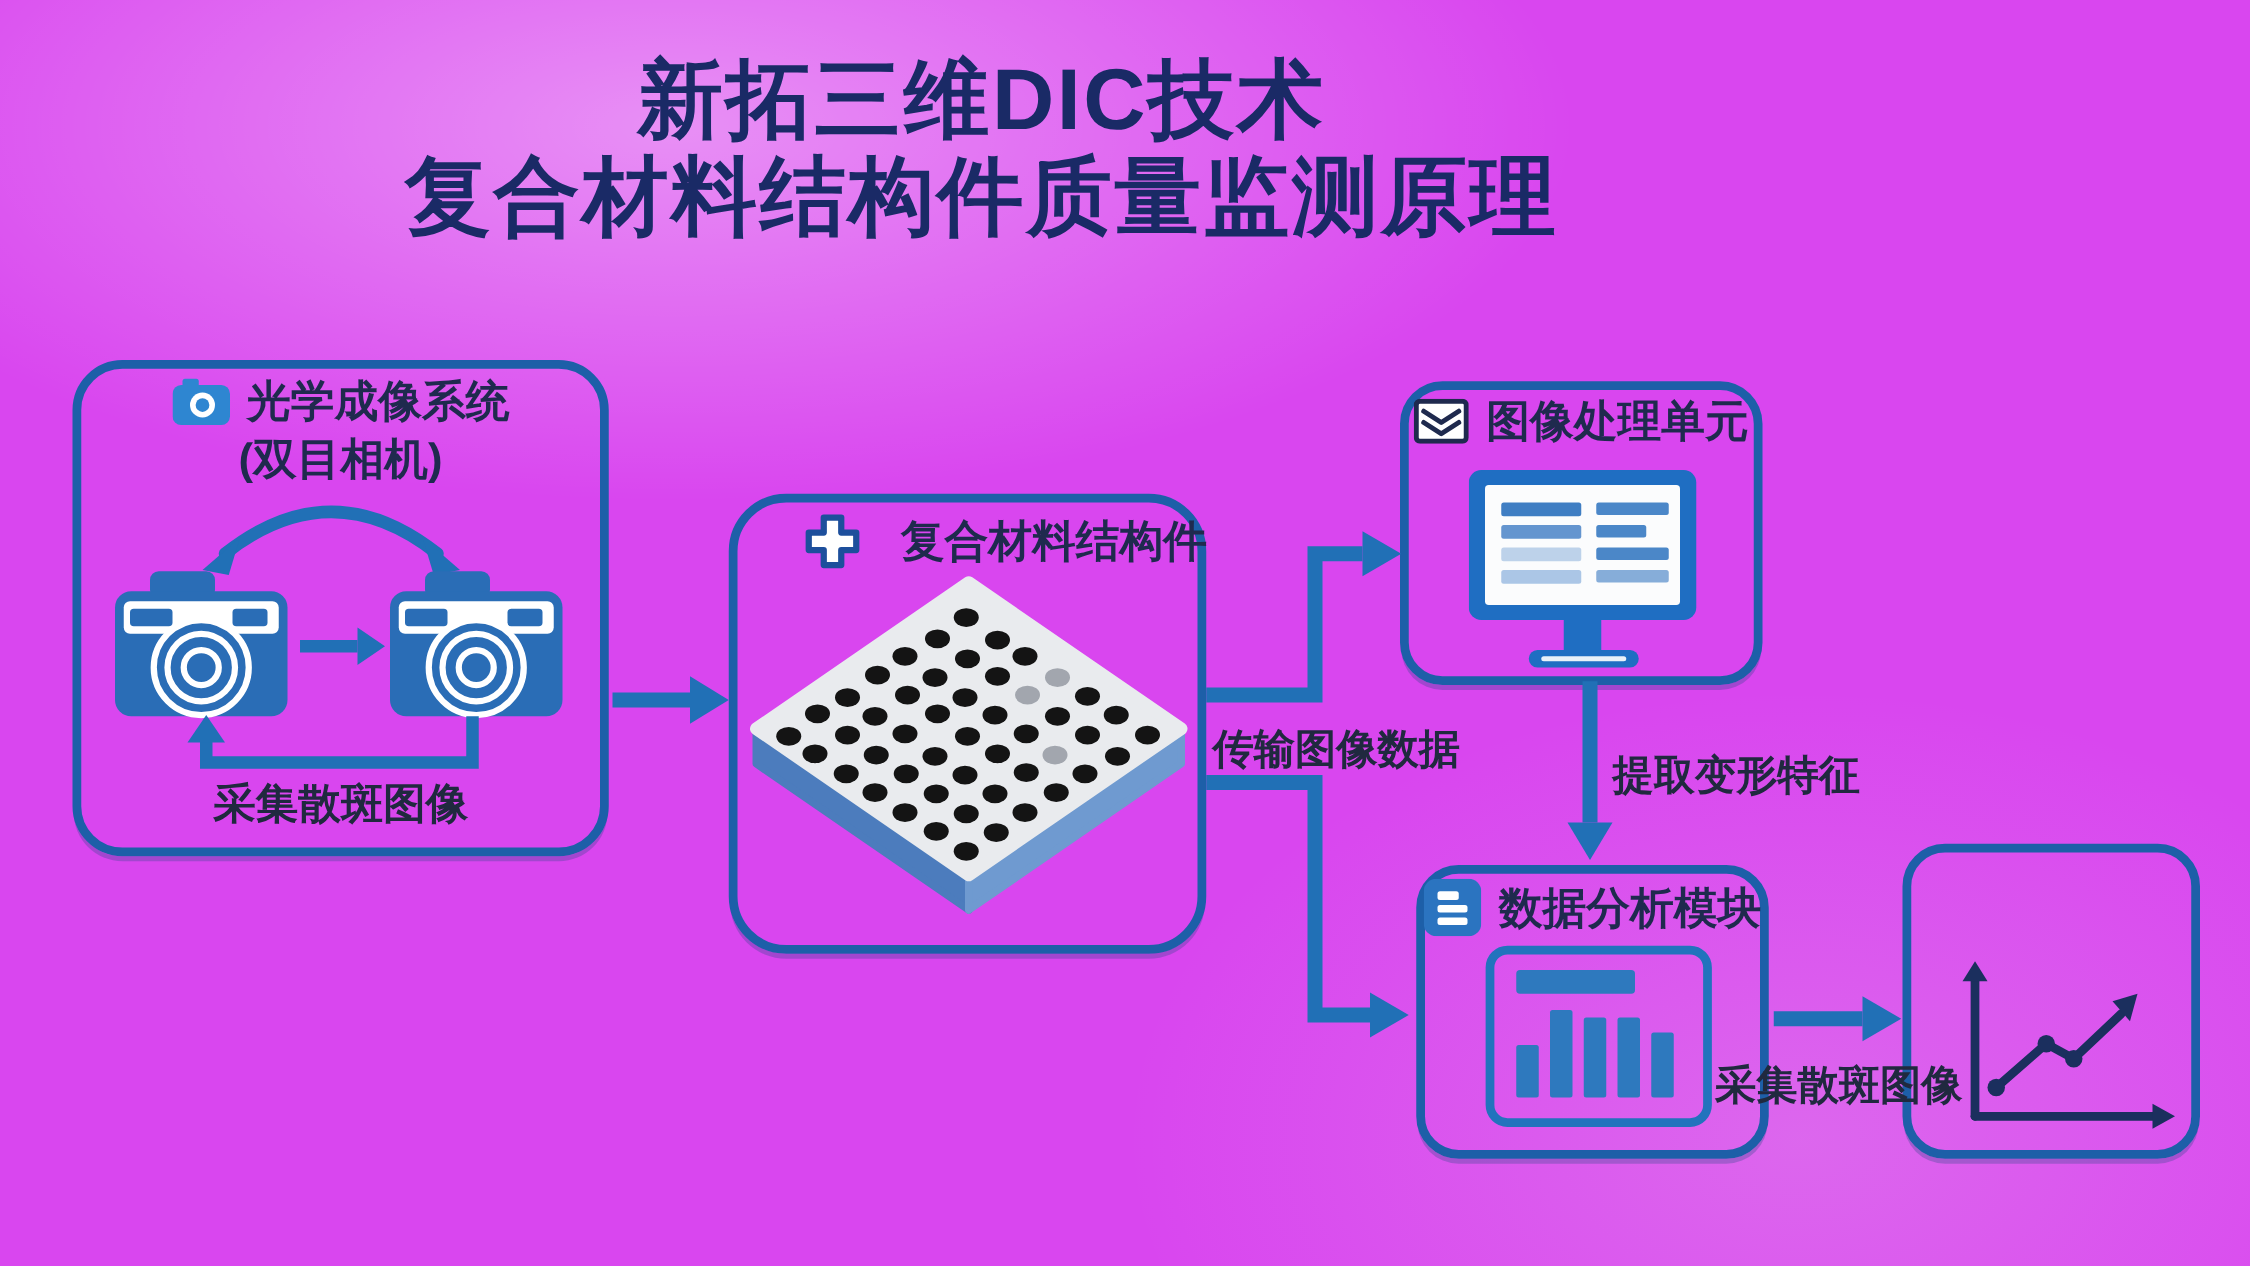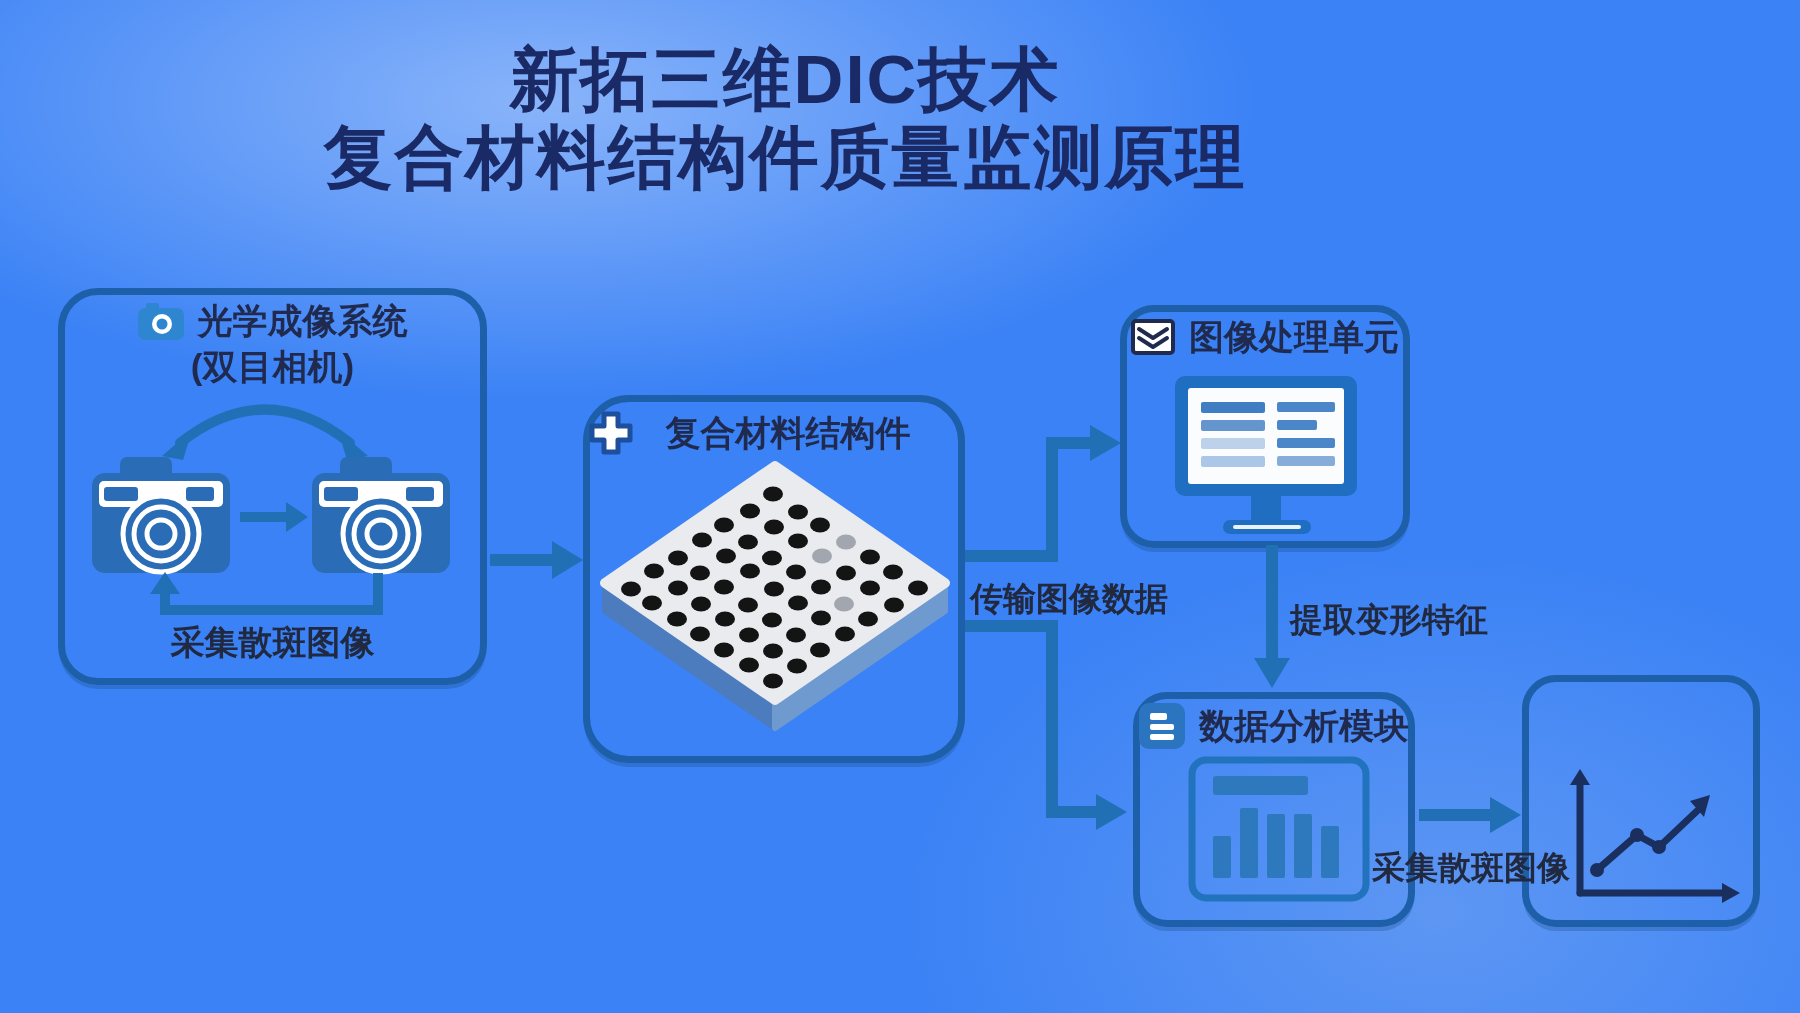--- a/index.html
+++ b/index.html
@@ -1,17 +1,17 @@
 <!DOCTYPE html>
 <html><head>
 <meta charset="utf-8">
 <style>
   html,body{margin:0;padding:0;}
   body{background:#e8e9e7;font-family:"Liberation Sans","DejaVu Sans",sans-serif;}
-  #canvas{position:relative;width:1800px;height:1013px;background:#3b82f6;overflow:hidden;}
+  #canvas{position:relative;width:1800px;height:1013px;background:#d946ef;overflow:hidden;}
   
   #canvas::before{content:"";position:absolute;inset:0;
     background:
       radial-gradient(1200px 500px at 30% 10%, #ffffff66, transparent 60%),
       radial-gradient(900px 600px at 80% 90%, #e9eae833, transparent 60%);
     pointer-events:none;}
   .title{position:absolute;left:150px;top:44px;width:1270px;text-align:center;
     color:#1a2a66;font-weight:700;font-size:69px;line-height:1.05;letter-spacing:2px;}
   .title .t2{margin-top:6px;}
   .box{position:absolute;border:7px solid #1d5fa8;border-radius:40px;background:transparent;
@@ -95,21 +95,21 @@
 
     <line x1="182" y1="229" x2="228" y2="229" stroke="#2170b6" stroke-width="10"></line>
     <polygon points="228,214 250,229 228,244" fill="#2170b6"></polygon>
 
     <path d="M320 290 V322 H107 V304" fill="none" stroke="#2170b6" stroke-width="10" stroke-linecap="square"></path>
     <polygon points="92,306 122,306 107,284" fill="#2170b6"></polygon>
   </svg>
   <div class="cap" style="left:58px;top:620px;width:429px;text-align:center;">采集散斑图像</div>
 
   <div class="box" style="left:583px;top:395px;width:368px;height:354px;border-radius:46px;"></div>
-  <div class="hdr" style="left:558px;top:408px;width:382px;height:50px;gap:32px;">
+  <div class="hdr" style="left:613px;top:408px;width:382px;height:50px;gap:32px;">
     <svg width="46" height="46" viewBox="0 0 46 46">
       <path d="M16 4 h14 v12 h12 v14 h-12 v12 h-14 v-12 h-12 v-14 h12 z" fill="#ffffff" stroke="#1d4f9c" stroke-width="5" stroke-linejoin="round"></path>
     </svg>
     <span class="txt">复合材料结构件</span>
   </div>
 
   <svg class="abs" style="left:593px;top:448px;" width="364" height="300" viewBox="0 0 364 300">
     <defs>
       <clipPath id="topface">
           <polygon points="182,18 352,135 182,252 12,135"></polygon>

